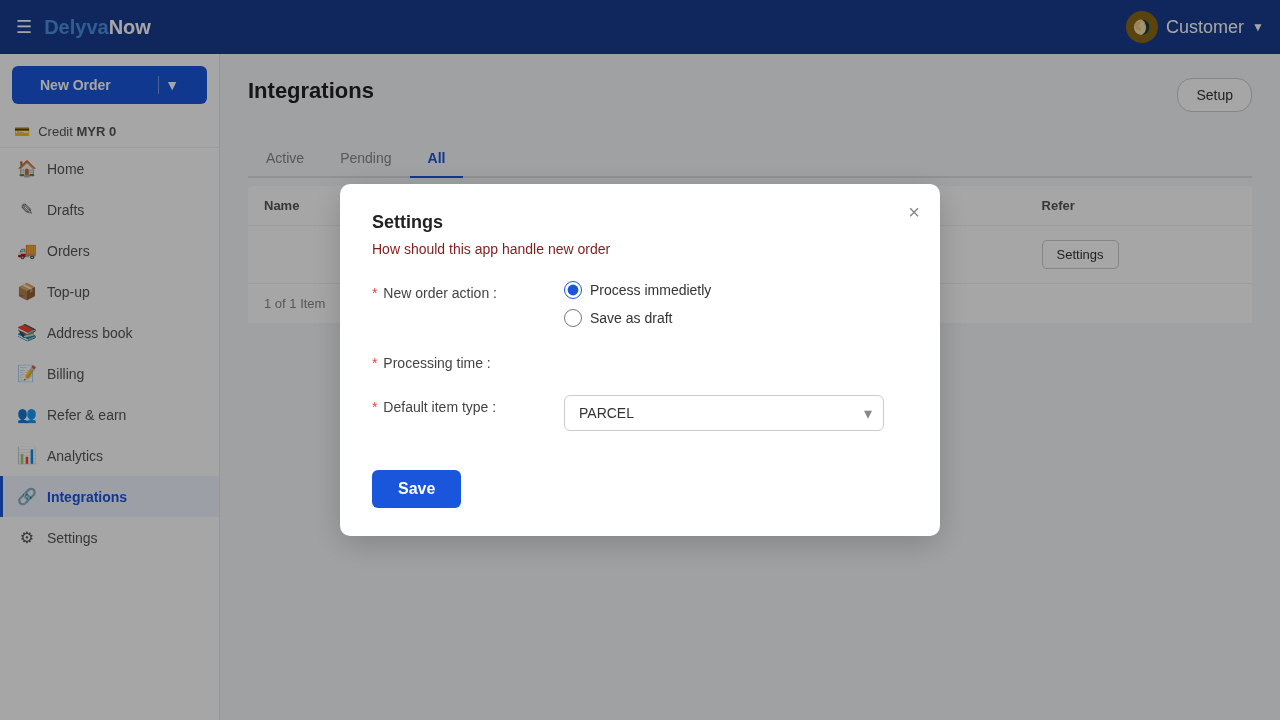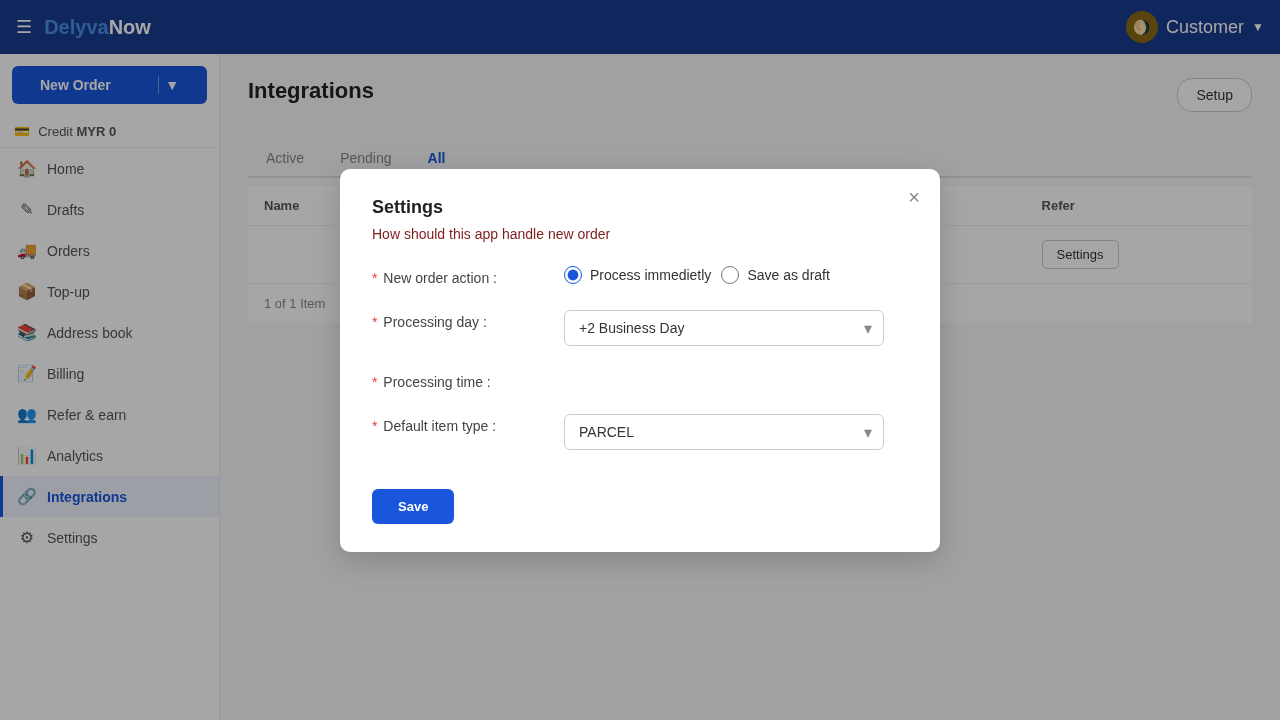--- a/index.html
+++ b/index.html
@@ -175,21 +175,21 @@
       gap: 12px;
     }
     .form-label {
       font-size: 14px;
       color: #444;
       width: 180px;
       flex-shrink: 0;
       padding-top: 4px;
     }
     .required { color: #e53e3e; margin-right: 2px; }
-    .radio-group { display: flex; gap: 10px; }
+    .radio-group { display: flex; flex-direction: column; gap: 10px; }
     .radio-option { display: flex; align-items: center; gap: 8px; font-size: 14px; color: #333; cursor: pointer; }
     .radio-input {
       width: 18px; height: 18px;
       accent-color: #1a56db;
     }
     .select-field {
       width: 320px;
       padding: 9px 36px 9px 14px;
       border: 1px solid #ccc;
       border-radius: 6px;
@@ -209,21 +209,21 @@
       transform: translateY(-50%);
       color: #888;
       pointer-events: none;
     }
     .save-btn {
       background: #1a56db;
       color: white;
       border: none;
       border-radius: 6px;
       padding: 10px 26px;
-      font-size: 13px;
+      font-size: 16px;
       font-weight: 600;
       cursor: pointer;
       margin-top: 15px;
     }
   </style>
 </head>
 <body>
 
 <div class="header">
   <div class="header-left">
@@ -349,33 +349,20 @@
           <span>Process immedietly</span>
         </label>
         <label class="radio-option">
           <input type="radio" class="radio-input" name="order_action" style="">
           <span>Save as draft</span>
         </label>
       </div>
     </div>
 
     
-    <div class="form-row">
-      <div class="form-label">
-        <span class="required">*</span>
-        <span>Processing day :</span>
-      </div>
-      <div class="select-wrapper">
-        <select class="select-field">
-          <option value="+2 Business Day">+2 Business Day</option>
-          <option value="+1 Business Day">+1 Business Day</option>
-          <option value="+3 Business Day">+3 Business Day</option>
-        </select>
-      </div>
-    </div>
 
     
     <div class="form-row">
       <div class="form-label">
         <span class="required">*</span>
         <span>Processing time :</span>
       </div>
     </div>
 
     

